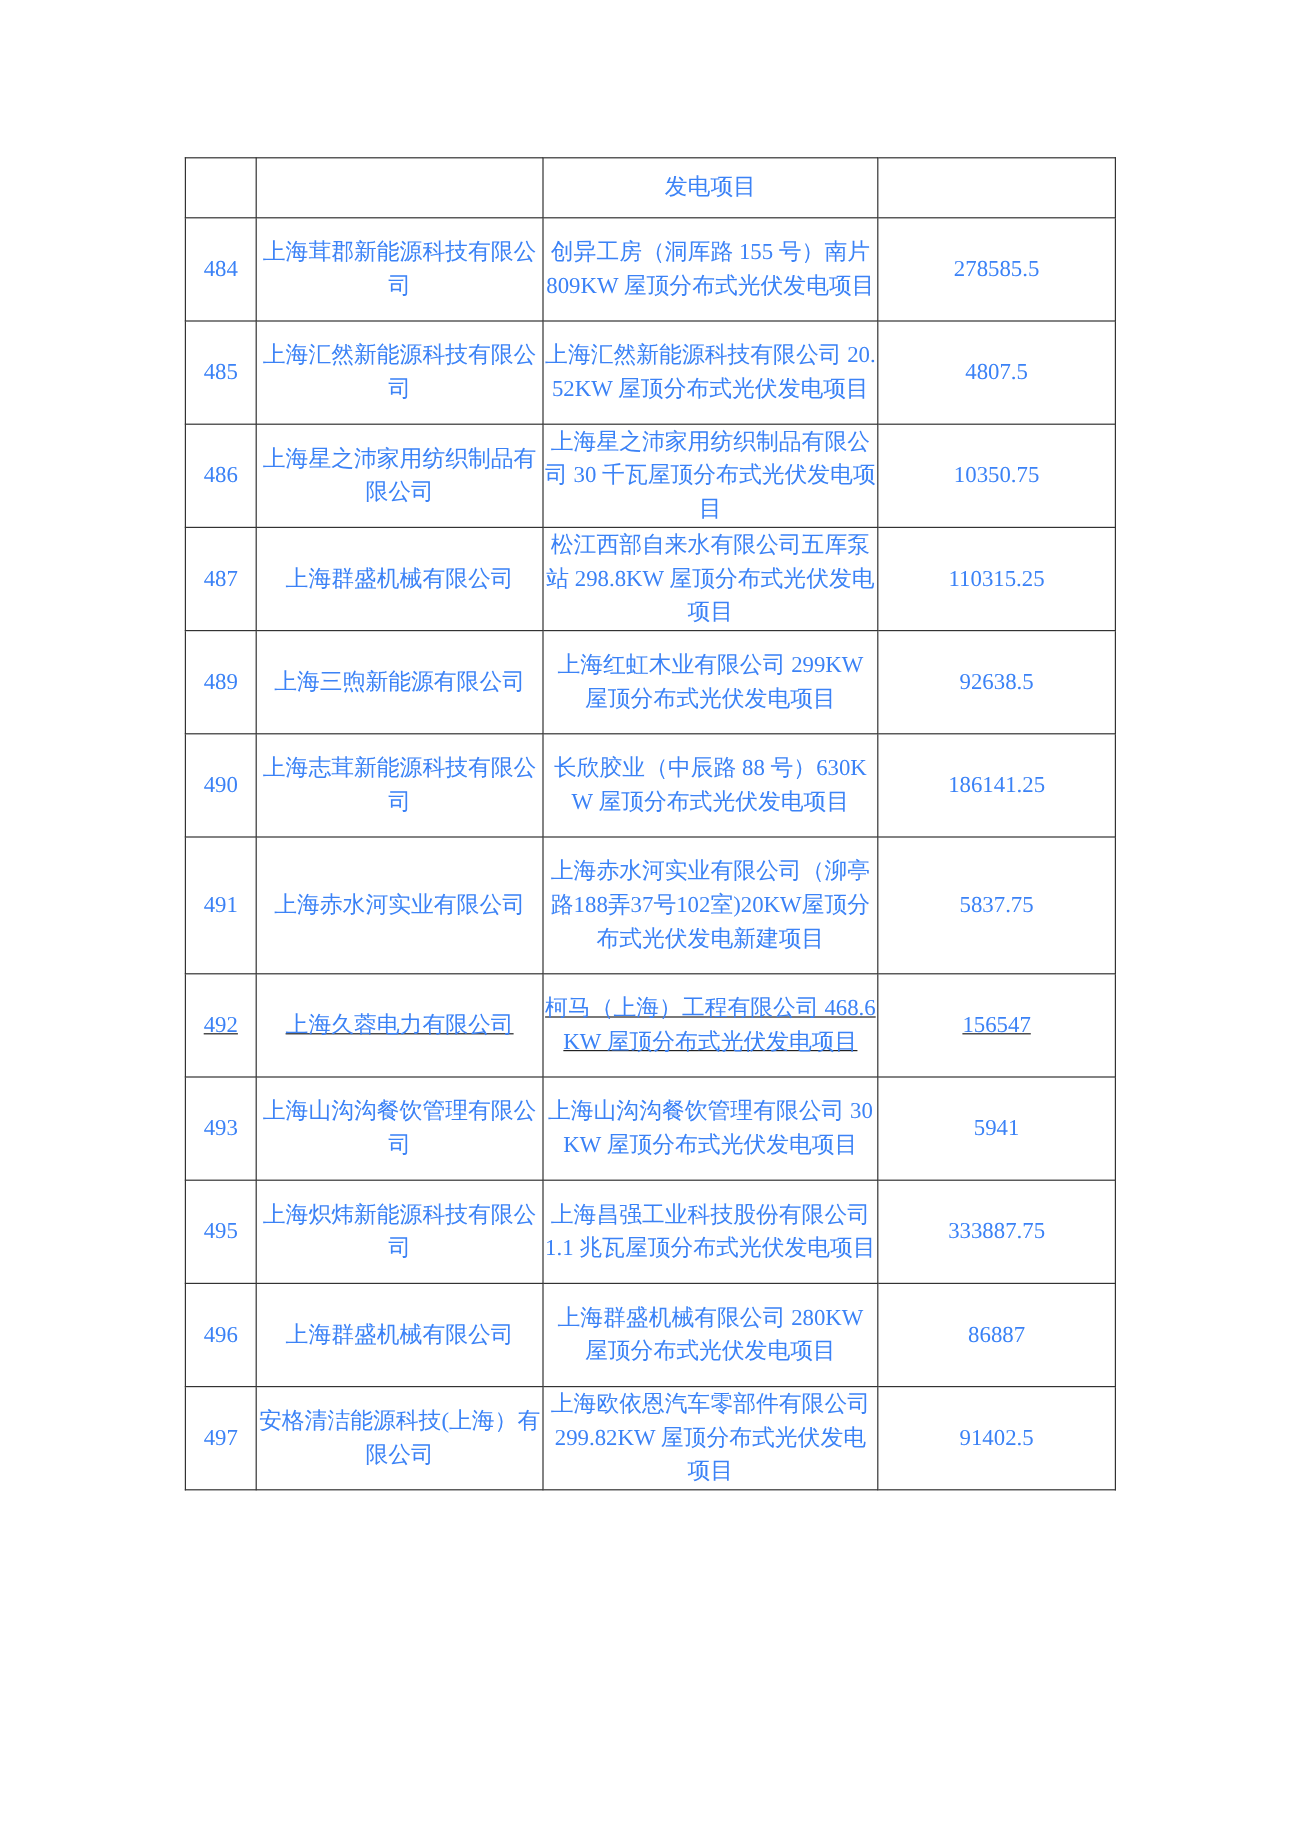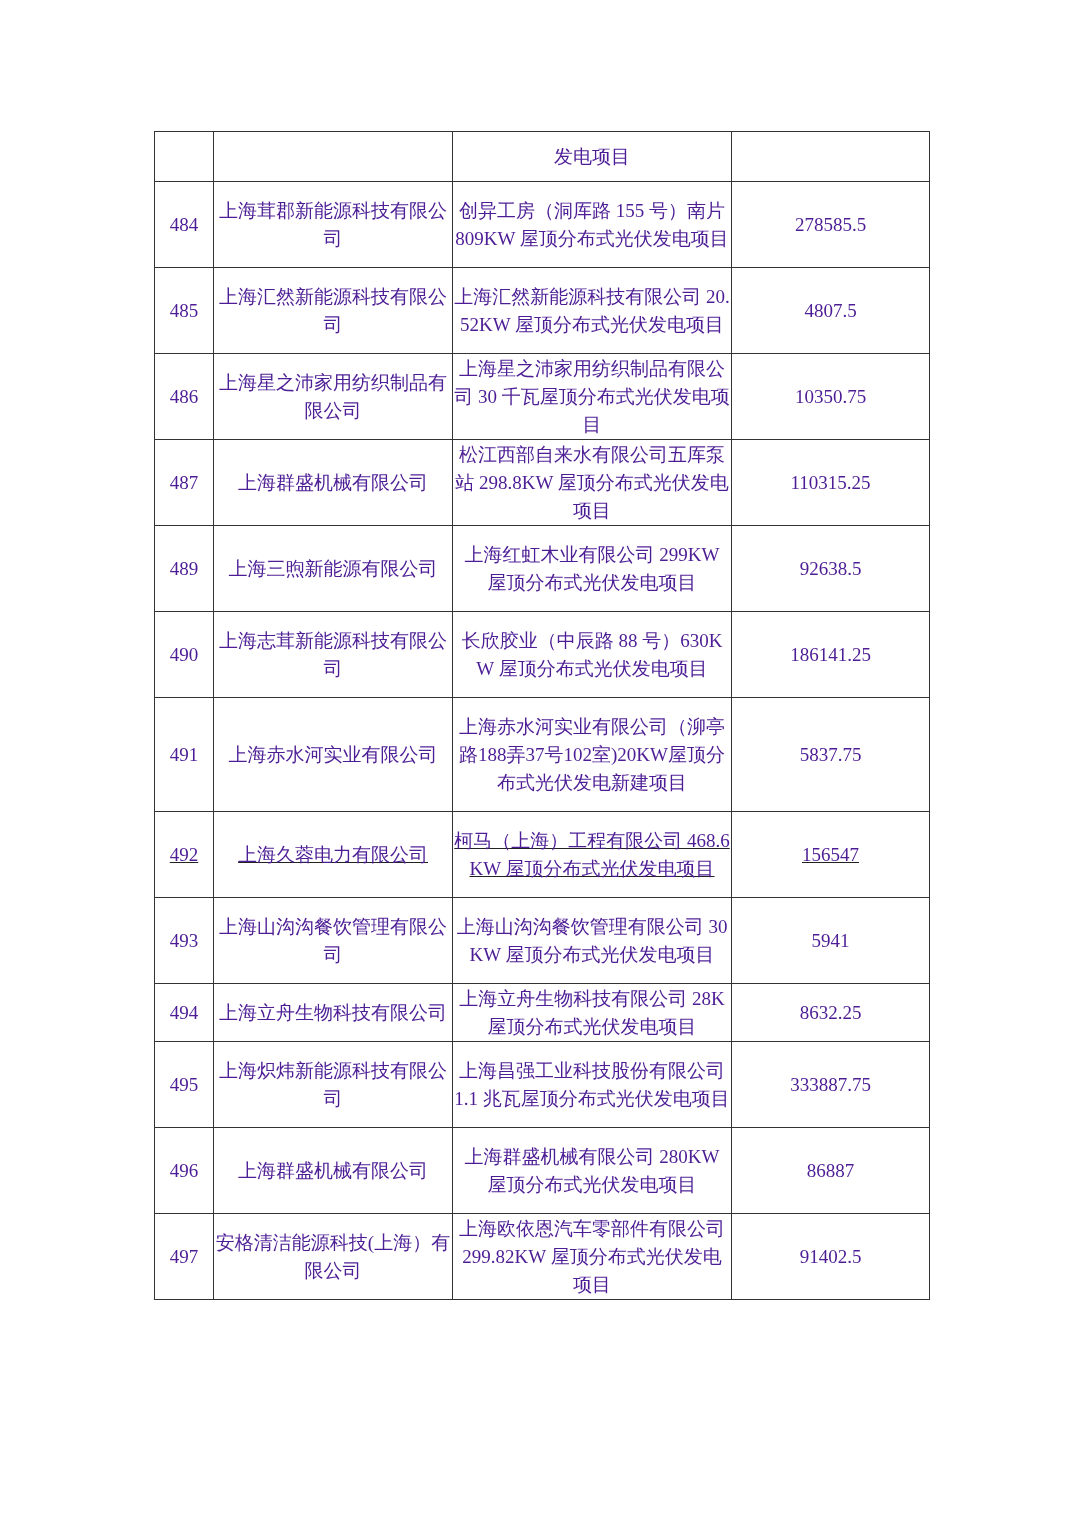--- a/index.html
+++ b/index.html
@@ -6,21 +6,21 @@
   body { width: 1080px; height: 1528px; position: relative; font-family: "Liberation Serif", "DejaVu Serif", serif; color: #222; }
   .page { position: absolute; left: 0; top: 0; width: 1080px; height: 1528px; background: #fff; }
   table.doc-table {
     position: absolute; left: 154px; top: 131px;
     border-collapse: collapse; table-layout: fixed; width: 775px;
   }
   table.doc-table td {
     border: 1.5px solid #333;
     text-align: center; vertical-align: middle;
     font-size: 19px; line-height: 28px;
-    padding: 0 0; color: #4c1d95;
+    padding: 0 0; color: #3b82f6;
     box-sizing: border-box;
   }
   td.c-no { width: 59px; }
   td.c-co { width: 239px; }
   td.c-pj { width: 279px; }
   td.c-amt { width: 198px; }
   .cell-text { display: block; word-break: break-all; }
 </style>
 </head>
 <body>
@@ -161,34 +161,20 @@
           <td class="c-co">
             <span class="cell-text">上海山沟沟餐饮管理有限公司</span>
           </td>
           <td class="c-pj">
             <span class="cell-text">上海山沟沟餐饮管理有限公司 30KW 屋顶分布式光伏发电项目</span>
           </td>
           <td class="c-amt">
             <span class="cell-text">5941</span>
           </td>
         </tr>
-        <tr style="height: 58px;">
-          <td class="c-no">
-            <span class="cell-text">494</span>
-          </td>
-          <td class="c-co">
-            <span class="cell-text">上海立舟生物科技有限公司</span>
-          </td>
-          <td class="c-pj">
-            <span class="cell-text">上海立舟生物科技有限公司 28K 屋顶分布式光伏发电项目</span>
-          </td>
-          <td class="c-amt">
-            <span class="cell-text">8632.25</span>
-          </td>
-        </tr>
         <tr style="height: 86px;">
           <td class="c-no">
             <span class="cell-text">495</span>
           </td>
           <td class="c-co">
             <span class="cell-text">上海炽炜新能源科技有限公司</span>
           </td>
           <td class="c-pj">
             <span class="cell-text">上海昌强工业科技股份有限公司 1.1 兆瓦屋顶分布式光伏发电项目</span>
           </td>

